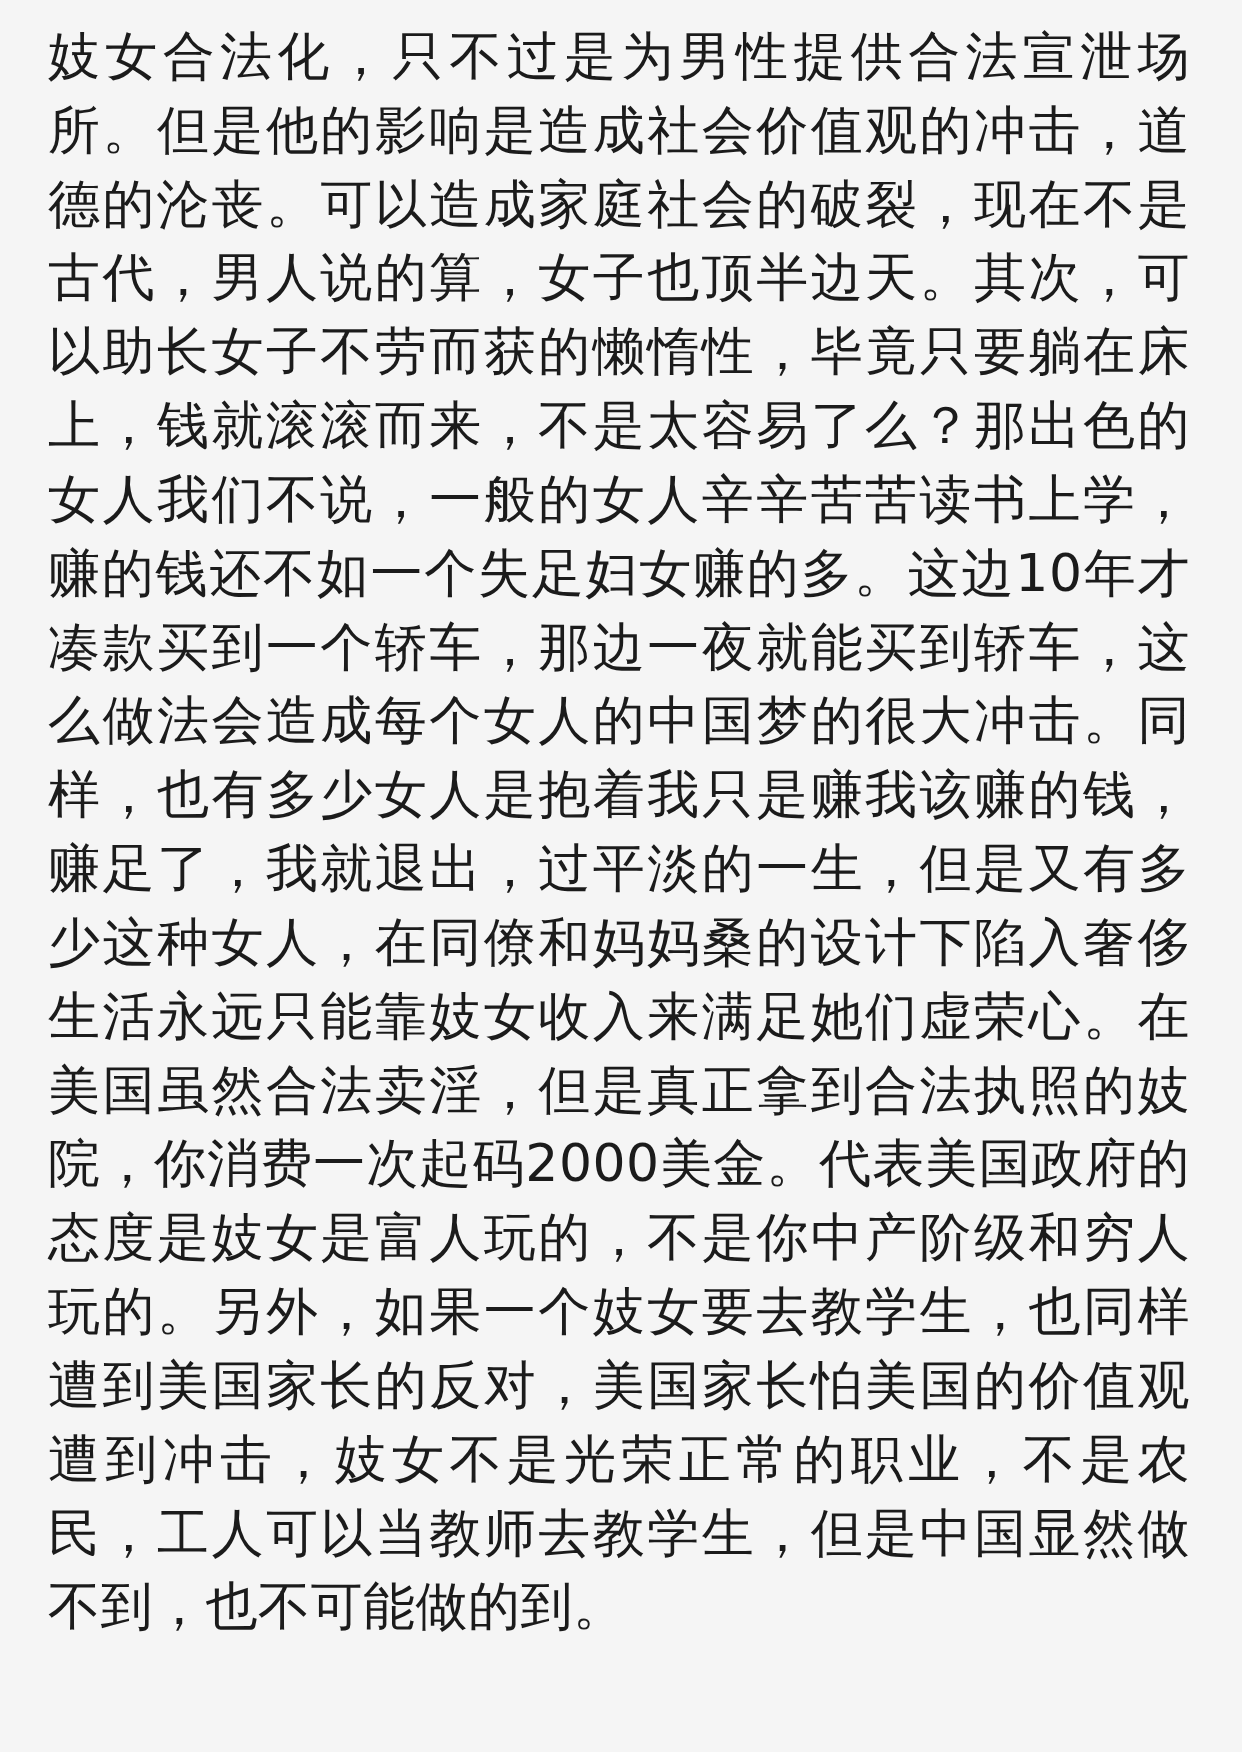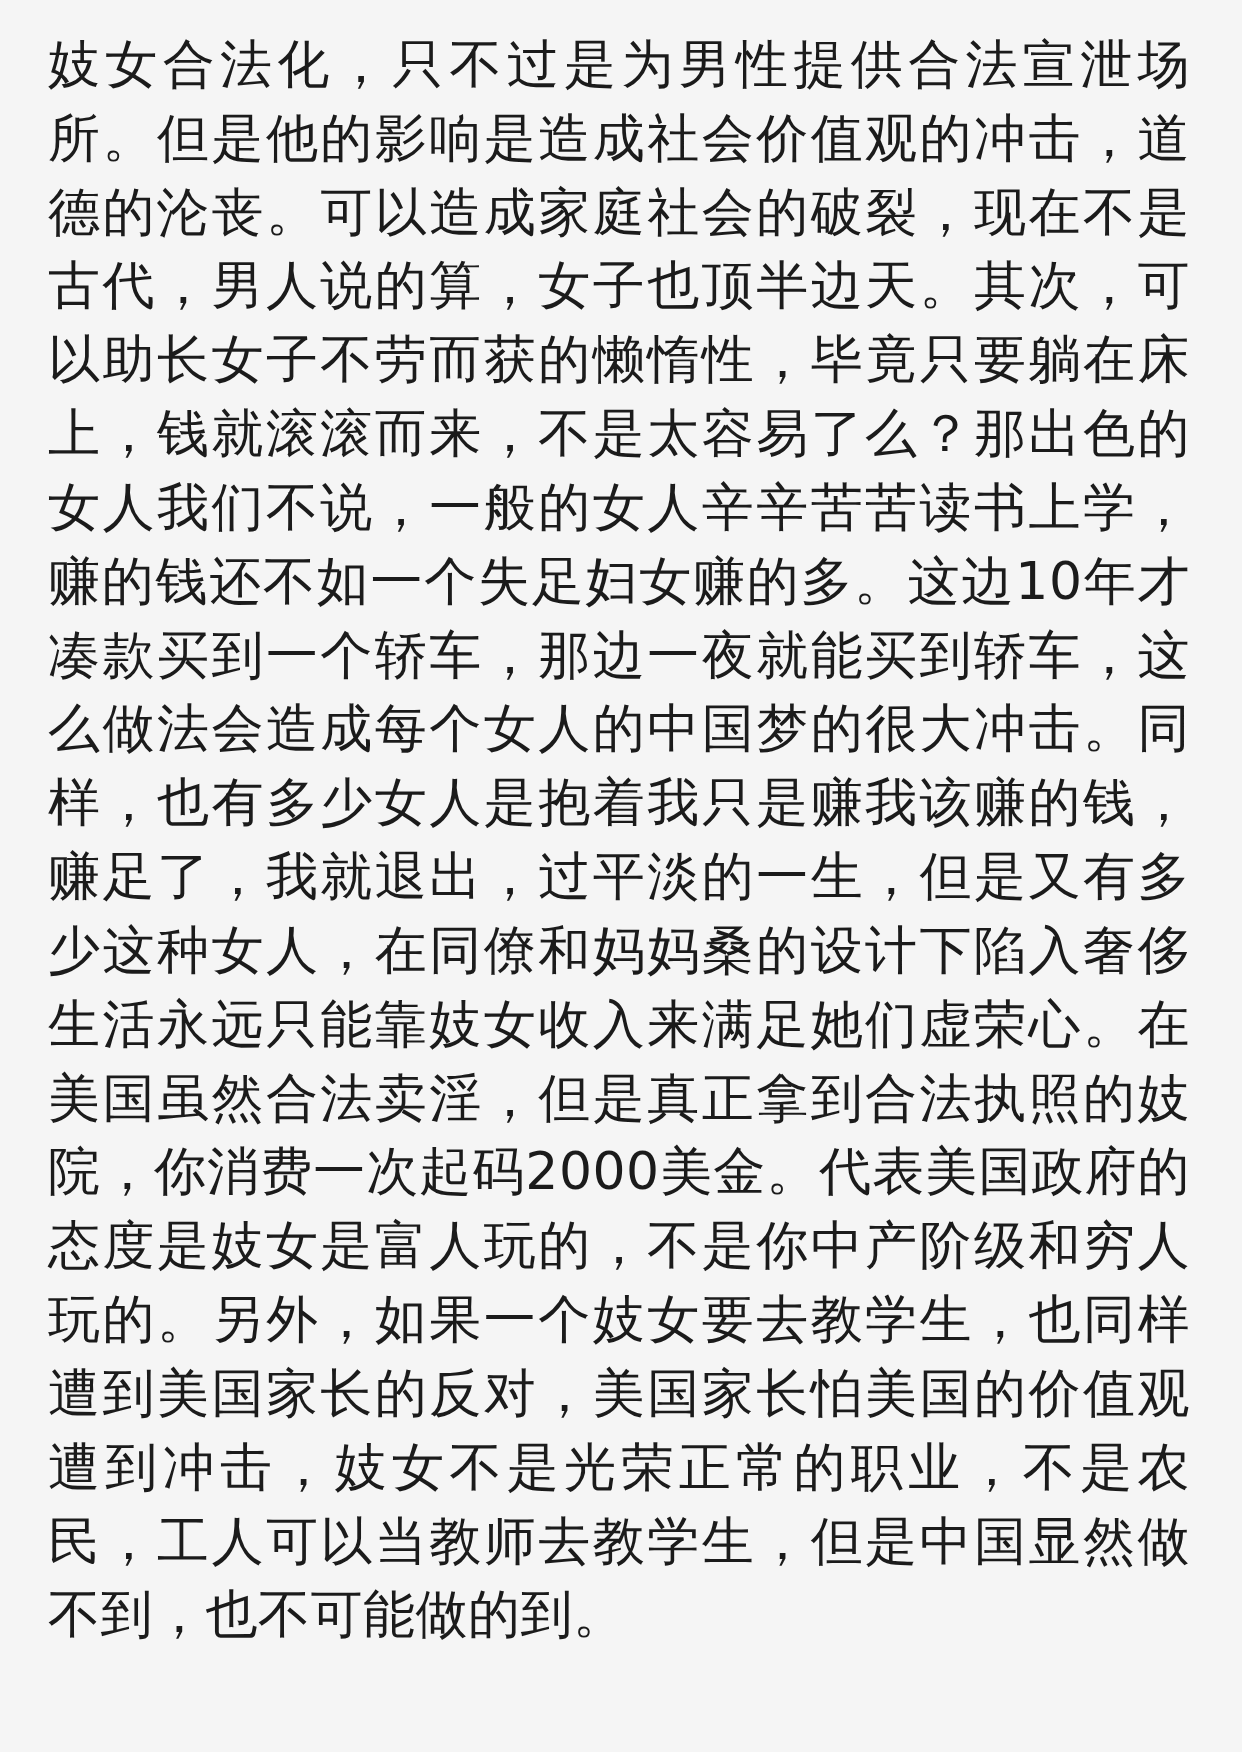--- a/index.html
+++ b/index.html
@@ -11,21 +11,21 @@
     width: 1242px;
     height: 1752px;
     overflow: hidden;
     font-family: "DejaVu Sans", "Liberation Sans", sans-serif;
   }
   .page {
     box-sizing: border-box;
     width: 1242px;
     height: 1752px;
     background: #f5f5f5;
-    padding: 28px 52px 20px 48px;
+    padding: 20px 52px 20px 48px;
   }
   .article-body {
     color: #1b1b1b;
     font-family: "DejaVu Sans", "Liberation Sans", sans-serif;
     font-size: 52px;
     line-height: 1.42;
     letter-spacing: 0.5px;
     text-align: justify;
     text-justify: inter-ideograph;
     word-break: break-all;

